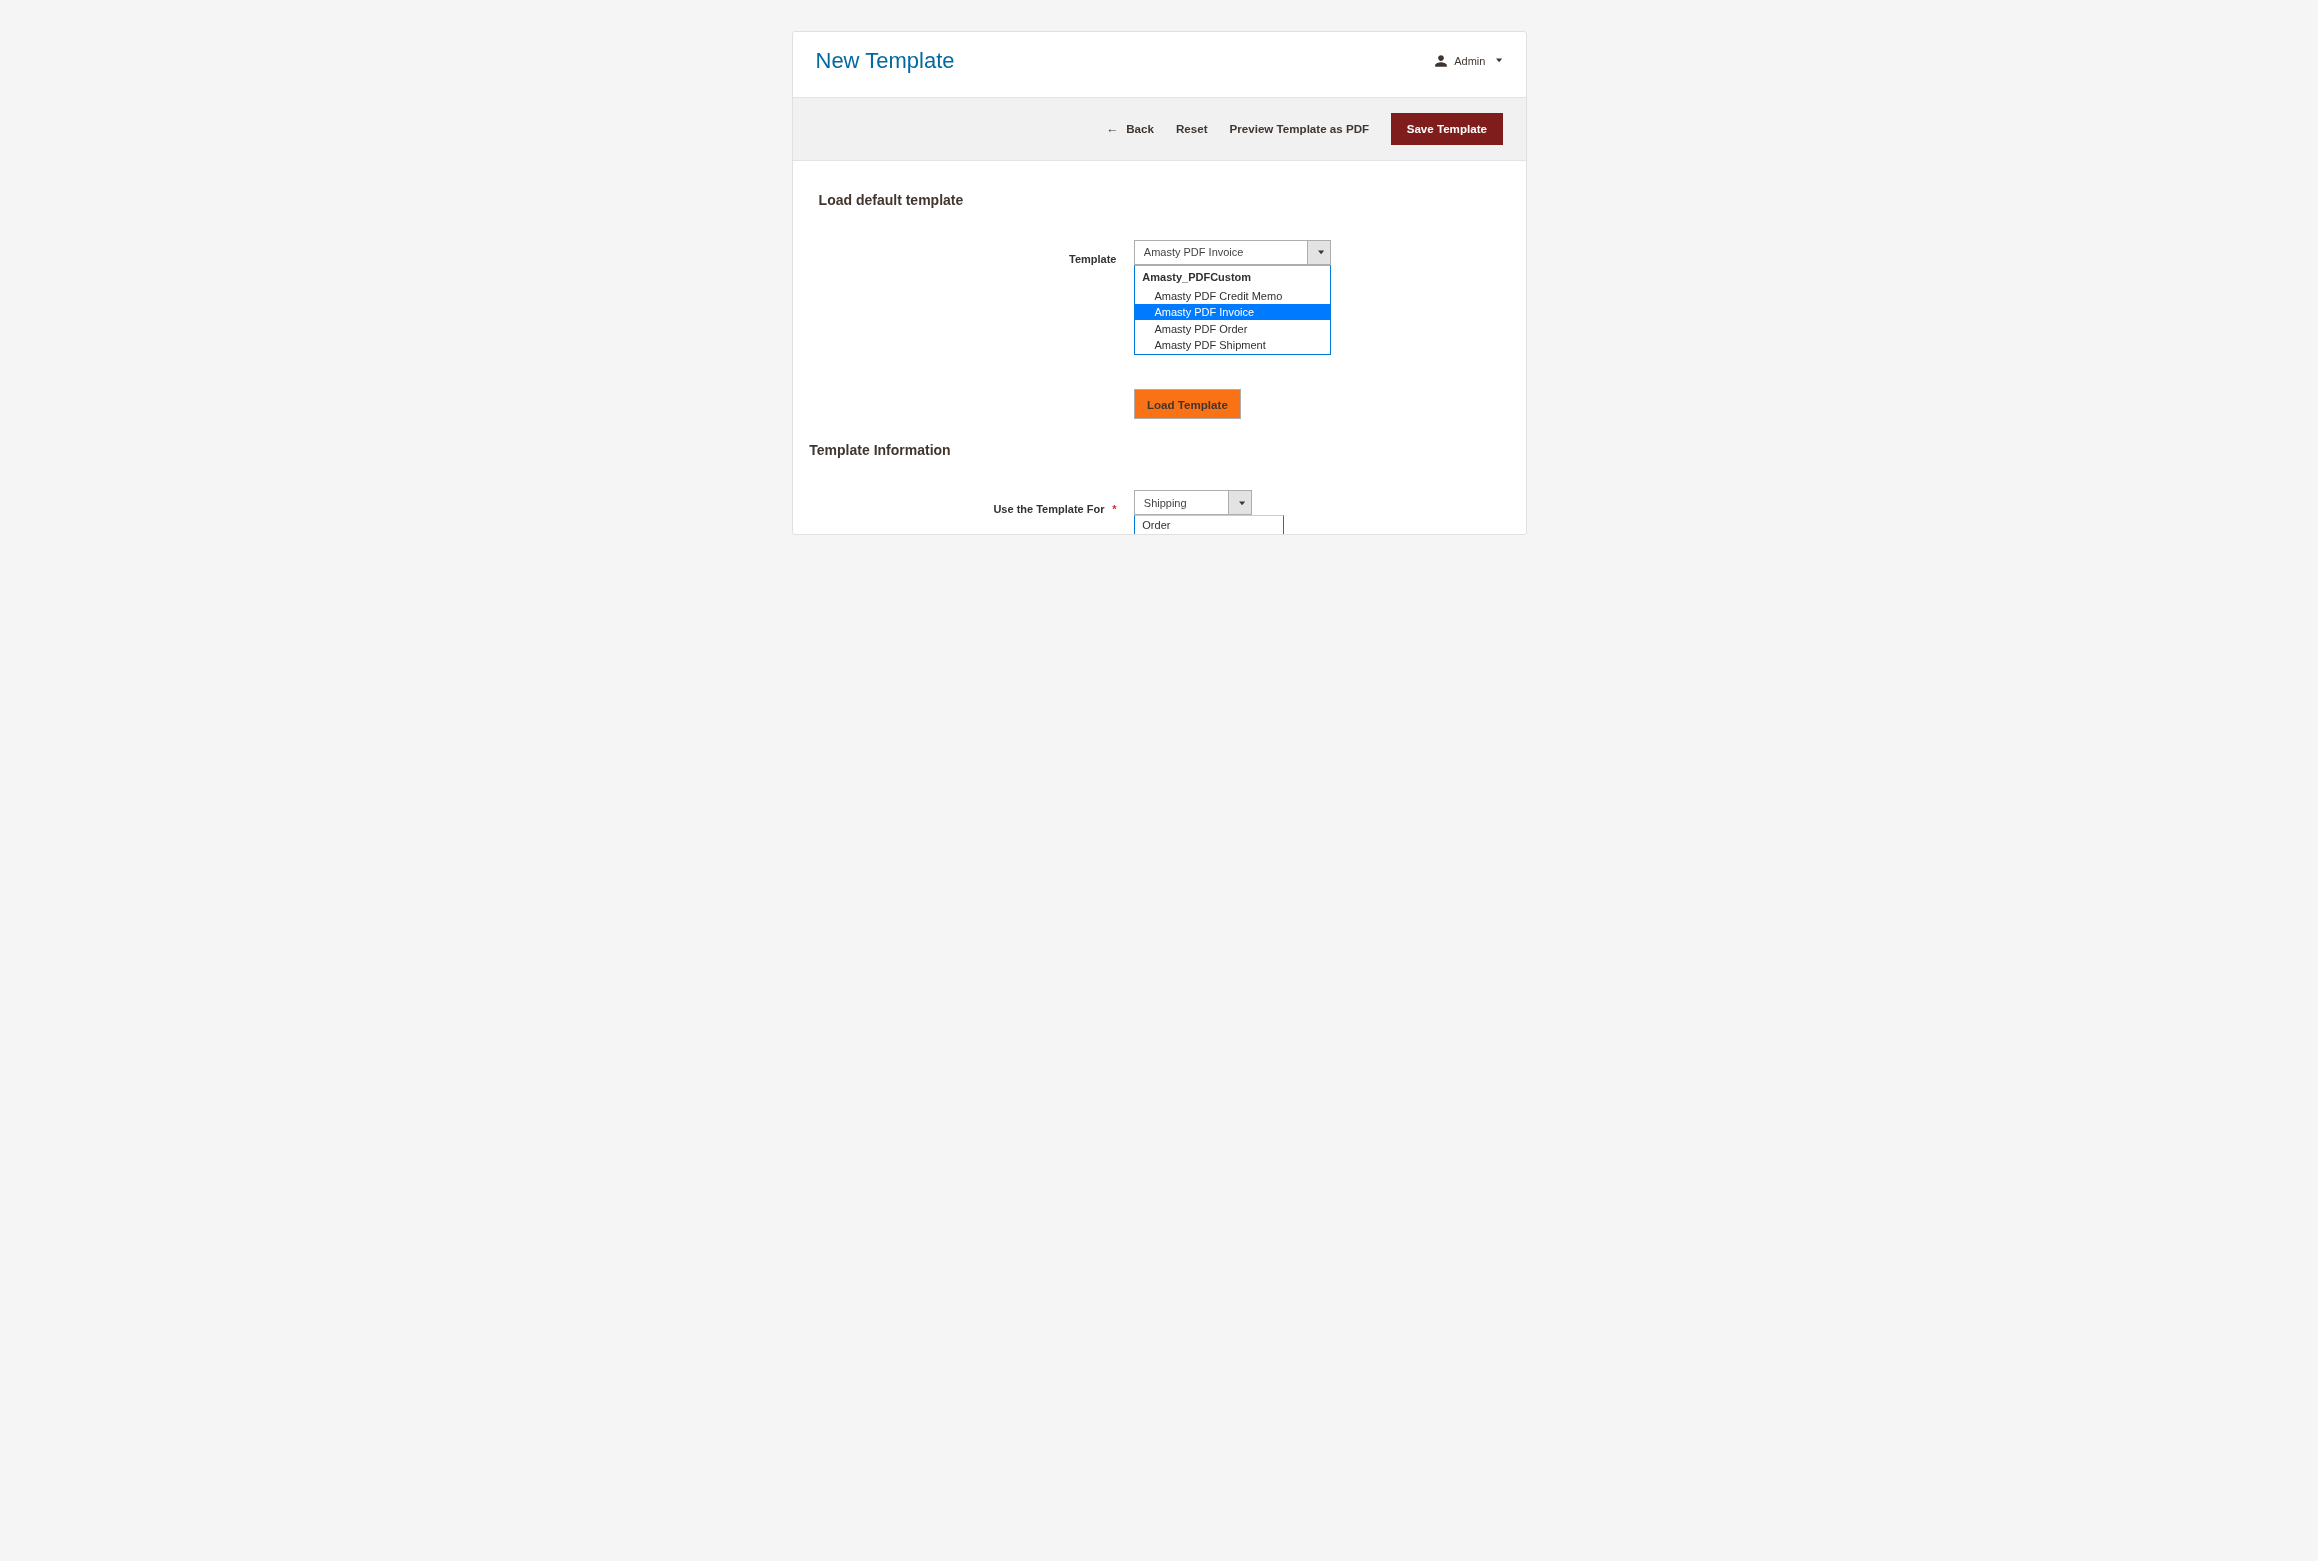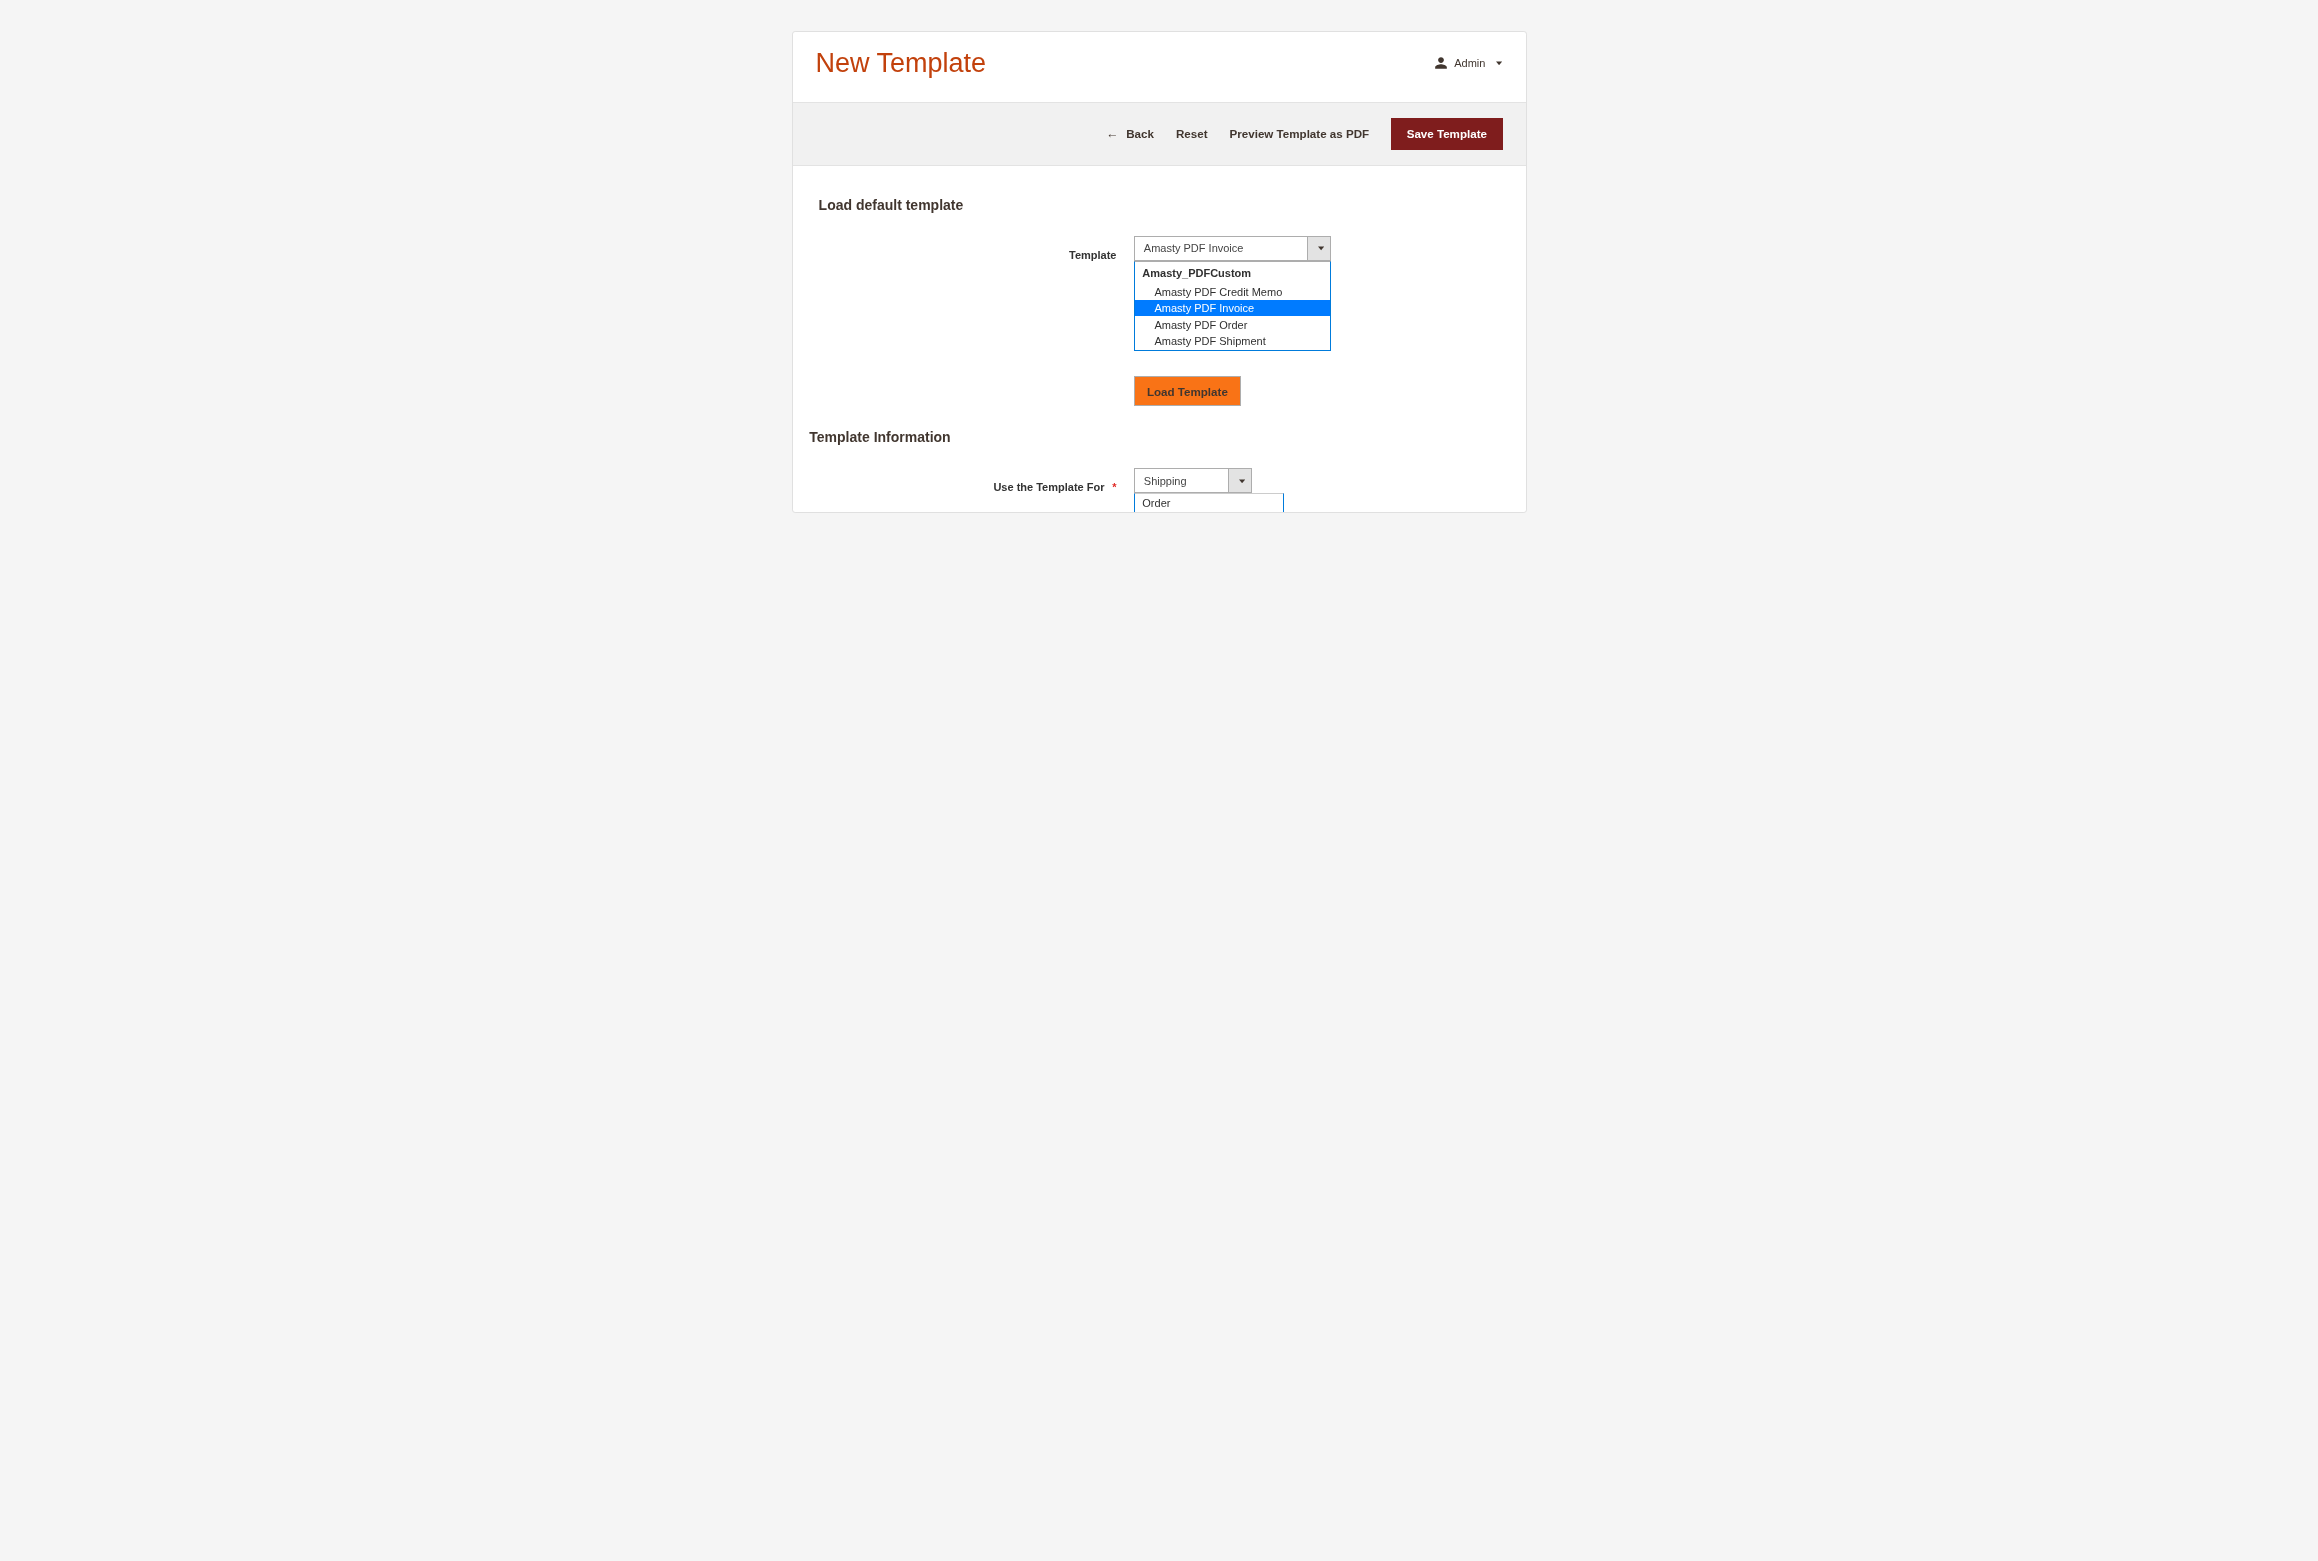--- a/index.html
+++ b/index.html
@@ -18,23 +18,23 @@
   border-radius: 3.1px;
   overflow: hidden;
 }
 .header {
   display: flex;
   justify-content: space-between;
   align-items: center;
   padding: 15.5px 23px 23px 23px;
 }
 .page-title {
-  font-size: 27px;
+  font-size: 22px;
   font-weight: 400;
-  color: #c2410c;
+  color: #0369a1;
 }
 .admin-account {
   display: flex;
   align-items: center;
   gap: 6.2px;
   font-size: 11px;
   color: #41362f;
 }
 .user-svg { width: 14px; height: 14px; fill: #41362f; }
 .triangle-svg { width: 6.2px; height: 4.7px; fill: #41362f; margin-left: 4.7px; }
@@ -85,21 +85,21 @@
 .form-label {
   width: 318px;
   text-align: right;
   padding-right: 17px;
   font-size: 11px;
   font-weight: 600;
   color: #333;
   padding-top: 4.7px;
 }
 .required-star { color: #e02b27; margin-left: 4.7px; }
-.form-field { position: relative; }
+.form-field { position: relative; margin-top: 9px; }
 .select-box {
   display: flex;
   border: 0.8px solid #adadad;
 }
 .select-value {
   padding: 5.4px 9.3px;
   font-size: 11px;
   color: #444;
   background: #fff;
 }

